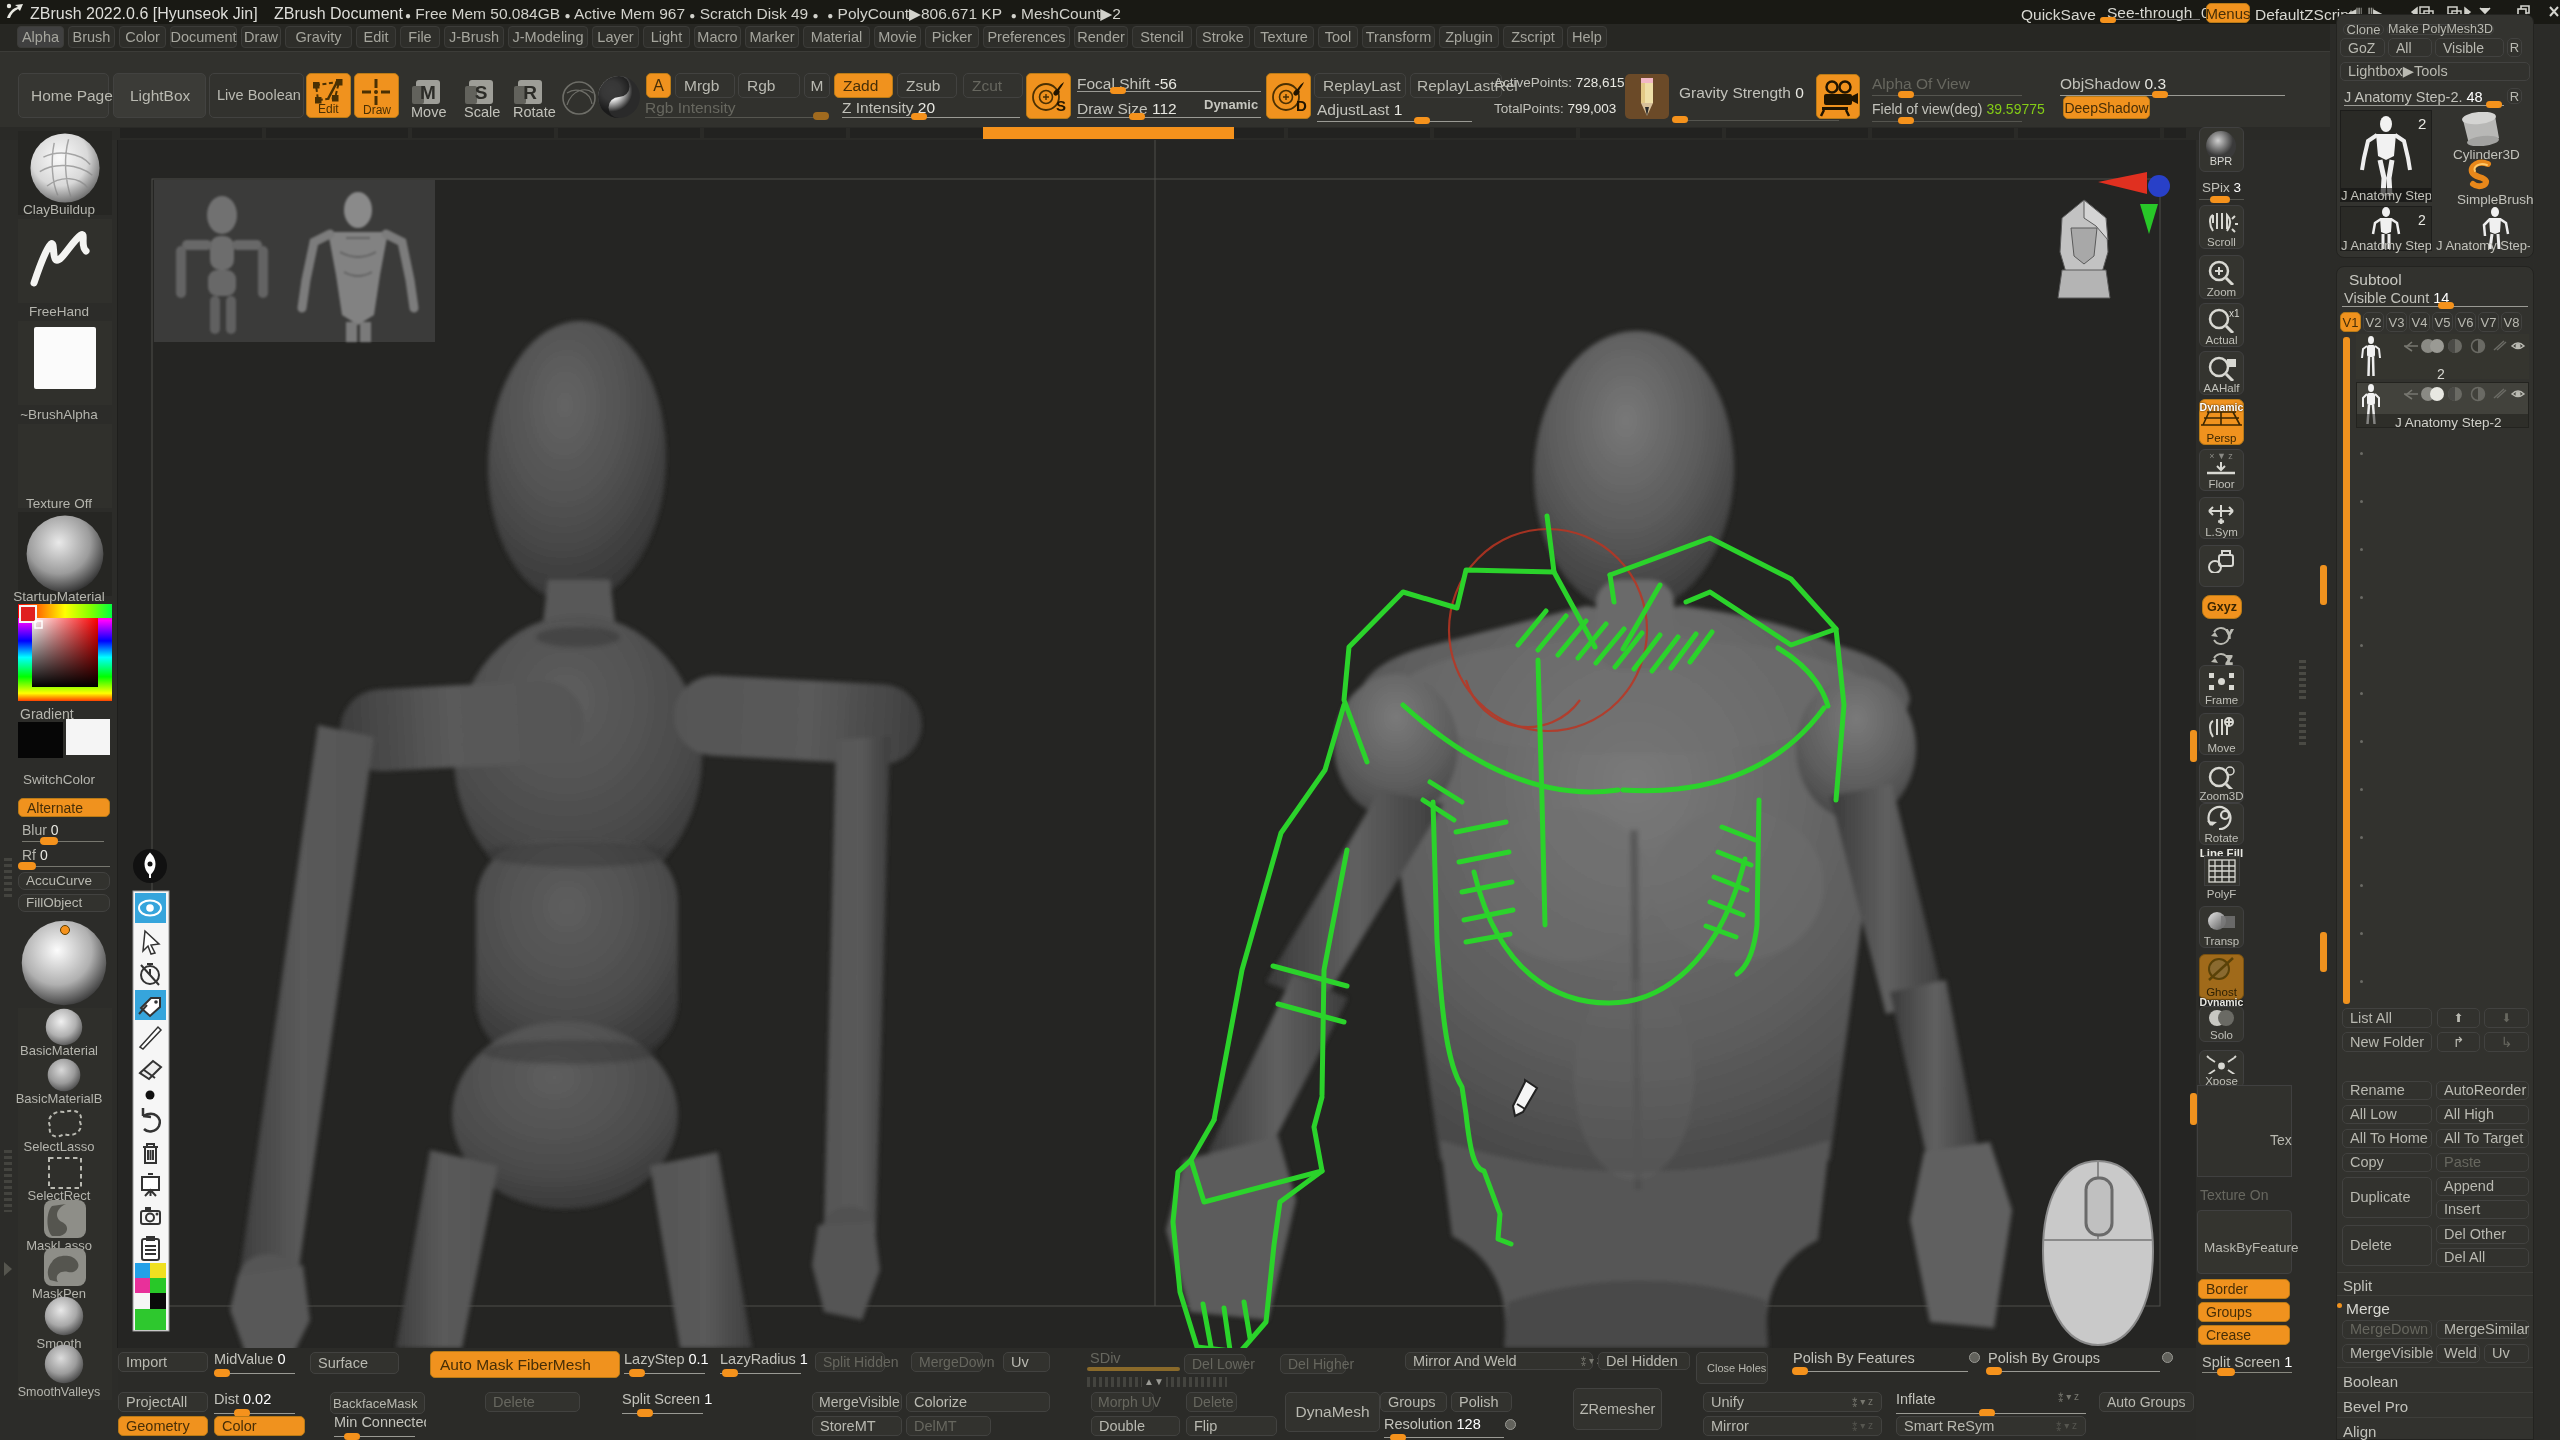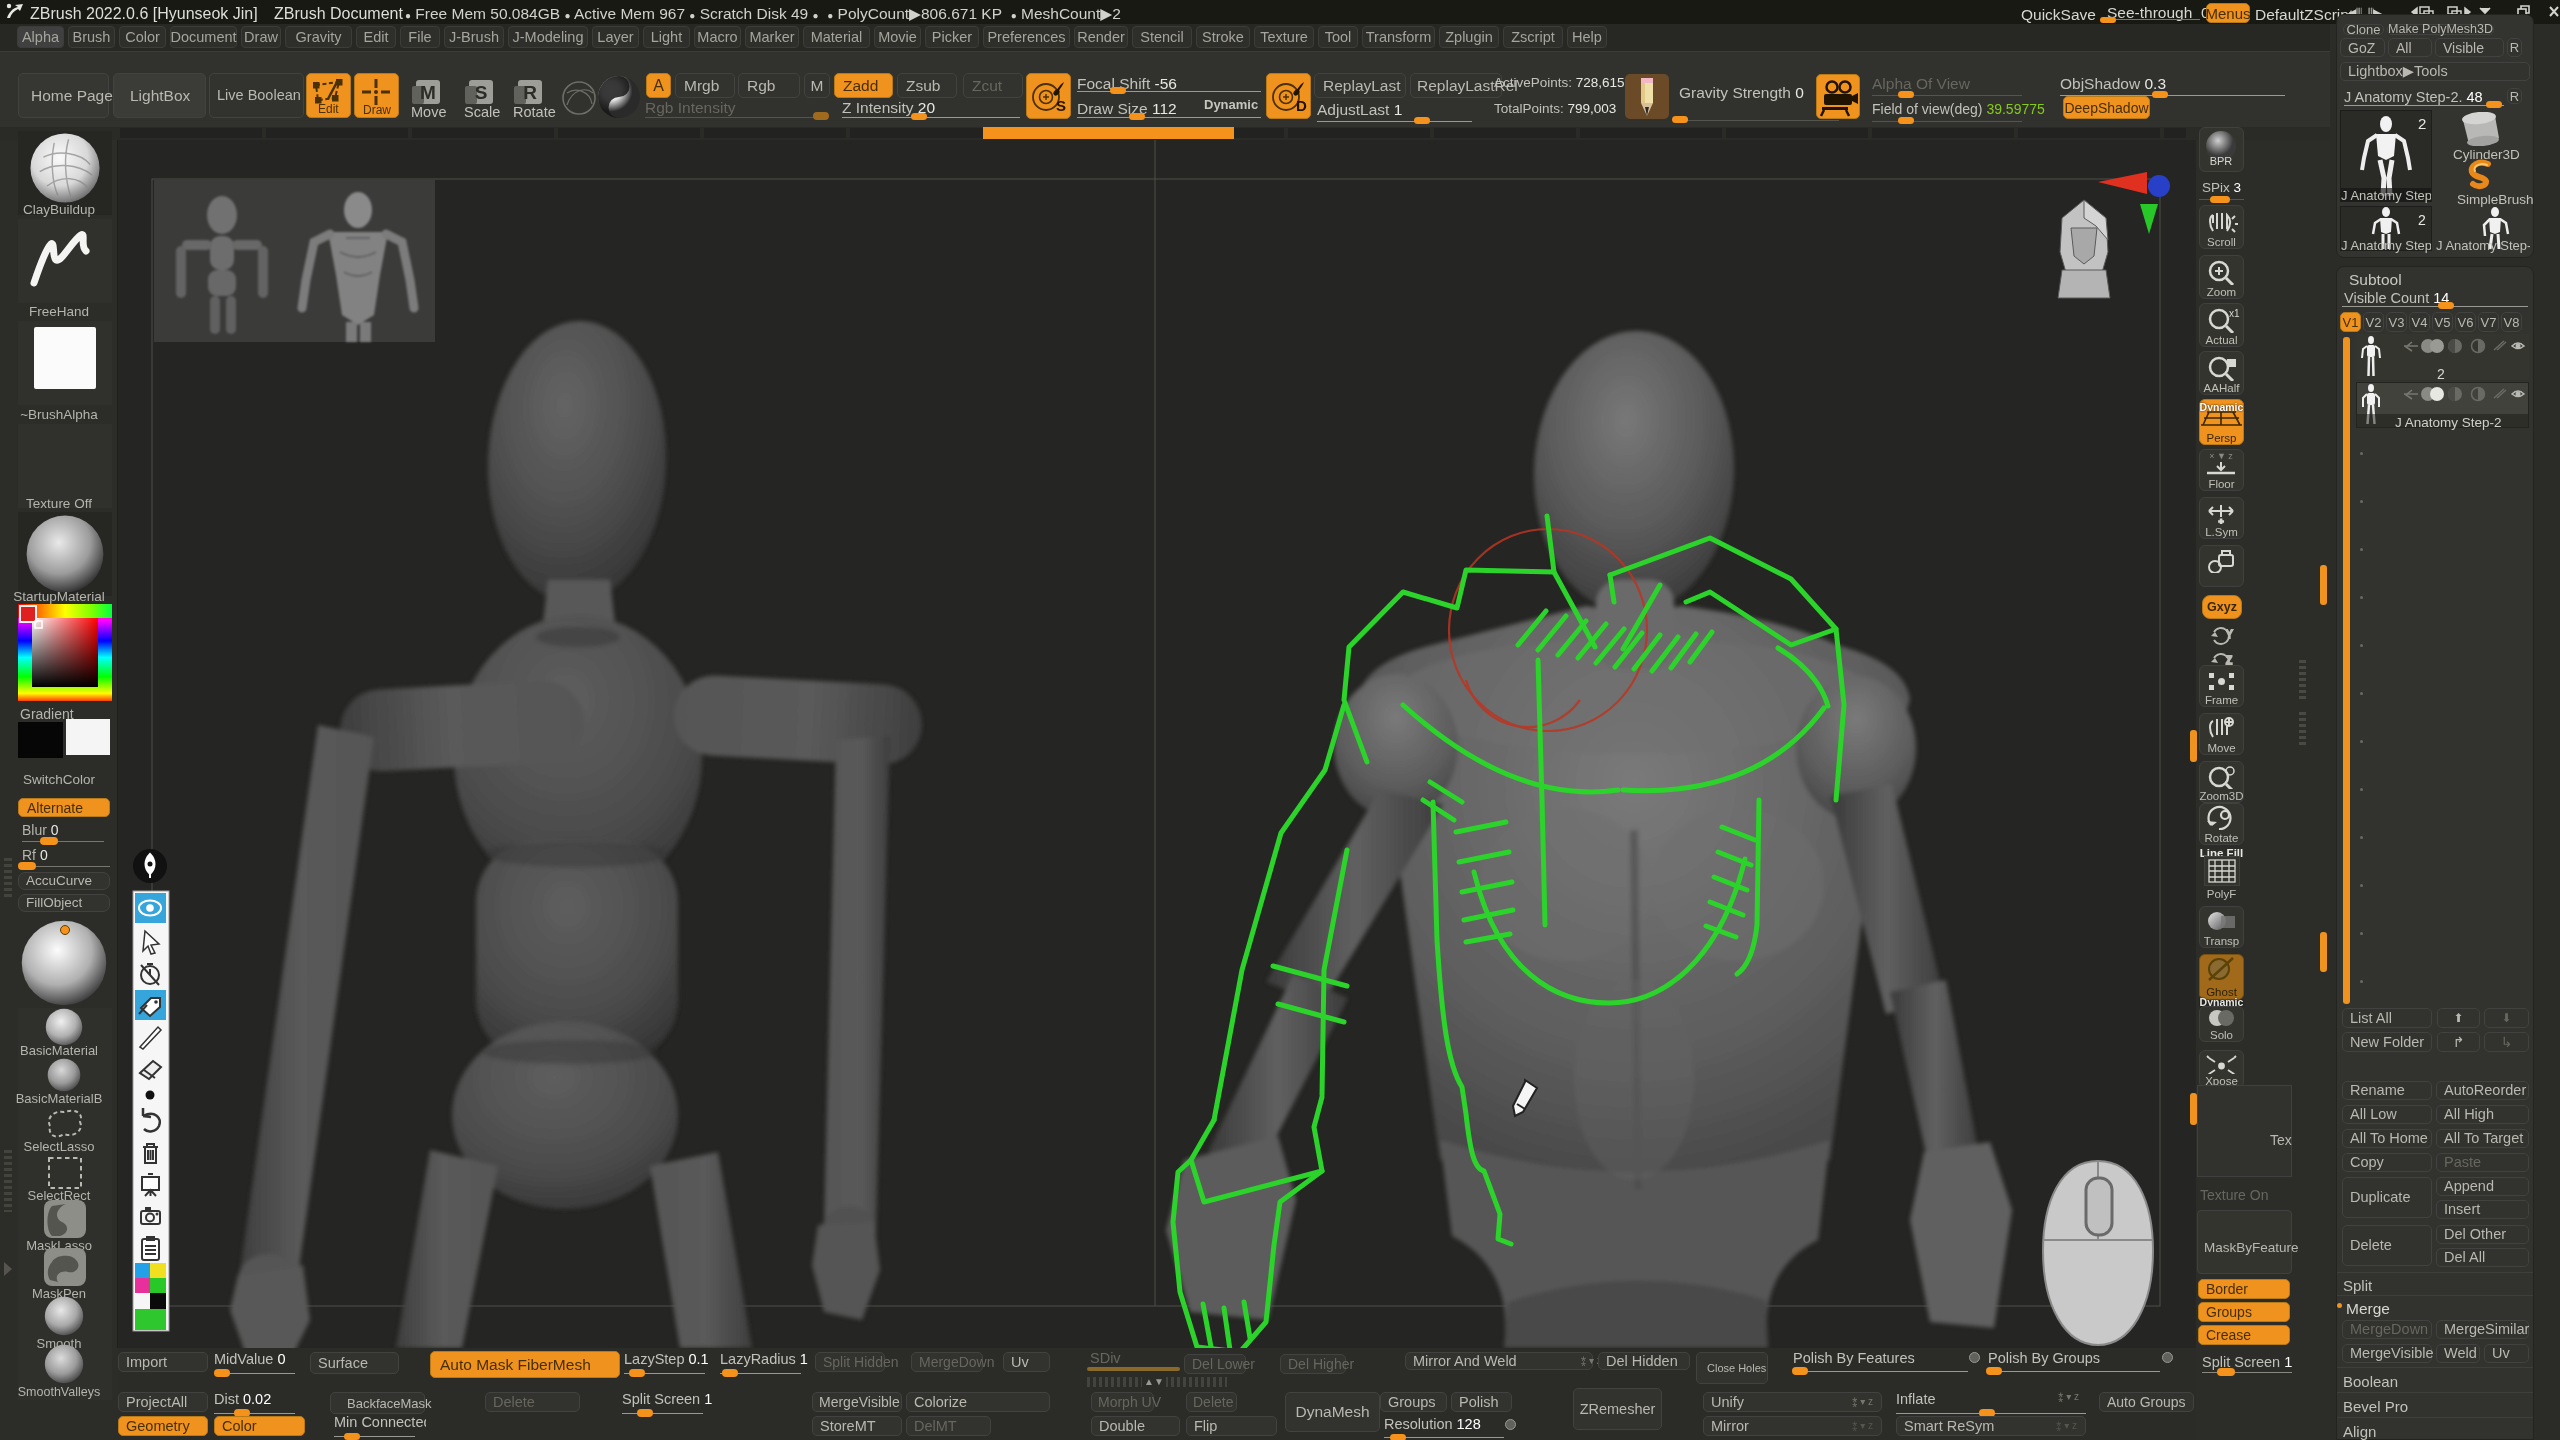--- a/index.html
+++ b/index.html
@@ -1011,21 +1011,21 @@
 <div class="abs" style="left:1792px;top:1367px;width:16px;height:8px;background:#f5921c;border-radius:4.0px"></div>
 <div class="abs" style="left:1969px;top:1352px;width:11px;height:11px;border:1.5px solid #9a9a94;border-radius:50%;background:#62625c"></div>
 <div class="t" style="left:1988px;top:1350px;color:#c2c2bb;font-size:14.5px;">Polish By Groups</div>
 <div class="abs" style="left:1988px;top:1371px;width:172px;height:1px;background:#9a9a94"></div>
 <div class="abs" style="left:1986px;top:1367px;width:16px;height:8px;background:#f5921c;border-radius:4.0px"></div>
 <div class="abs" style="left:2162px;top:1352px;width:11px;height:11px;border:1.5px solid #9a9a94;border-radius:50%;background:#62625c"></div>
 <div class="b" style="left:118px;top:1392px;width:90px;height:20px;font-size:14.5px;padding-left:7px;">ProjectAll</div>
 <div class="t" style="left:214px;top:1391px;color:#c2c2bb;font-size:14.5px;">Dist <span style="color:#fff">0.02</span></div>
 <div class="abs" style="left:214px;top:1413px;width:81px;height:1px;background:#9a9a94"></div>
 <div class="abs" style="left:234px;top:1409px;width:16px;height:8px;background:#f5921c;border-radius:4.0px"></div>
-<div class="b" style="left:330px;top:1392px;width:95px;height:22px;font-size:13px;padding-left:16px;">BackfaceMask</div>
+<div class="b" style="left:330px;top:1392px;width:95px;height:22px;font-size:13px;padding-left:2px;">BackfaceMask</div>
 <div class="b d" style="left:485px;top:1392px;width:95px;height:20px;font-size:14.5px;padding-left:7px;">Delete</div>
 <div class="t" style="left:622px;top:1391px;color:#c2c2bb;font-size:14.5px;">Split Screen <span style="color:#fff">1</span></div>
 <div class="abs" style="left:622px;top:1413px;width:81px;height:1px;background:#9a9a94"></div>
 <div class="abs" style="left:637px;top:1409px;width:16px;height:8px;background:#f5921c;border-radius:4.0px"></div>
 <div class="b" style="left:812px;top:1392px;width:90px;height:20px;font-size:14px;padding-left:6px;">MergeVisible</div>
 <div class="b" style="left:906px;top:1392px;width:144px;height:20px;font-size:14.5px;padding-left:7px;">Colorize</div>
 <div class="b d" style="left:1091px;top:1392px;width:63px;height:20px;font-size:14px;padding-left:6px;">Morph UV</div>
 <div class="b d" style="left:1186px;top:1392px;width:51px;height:20px;font-size:14px;padding-left:6px;">Delete</div>
 <div class="b c" style="left:1285px;top:1392px;width:95px;height:40px;font-size:15.5px;padding-left:8px;">DynaMesh</div>
 <div class="b o" style="left:118px;top:1416px;width:90px;height:20px;font-size:14.5px;padding-left:7px;">Geometry</div>

